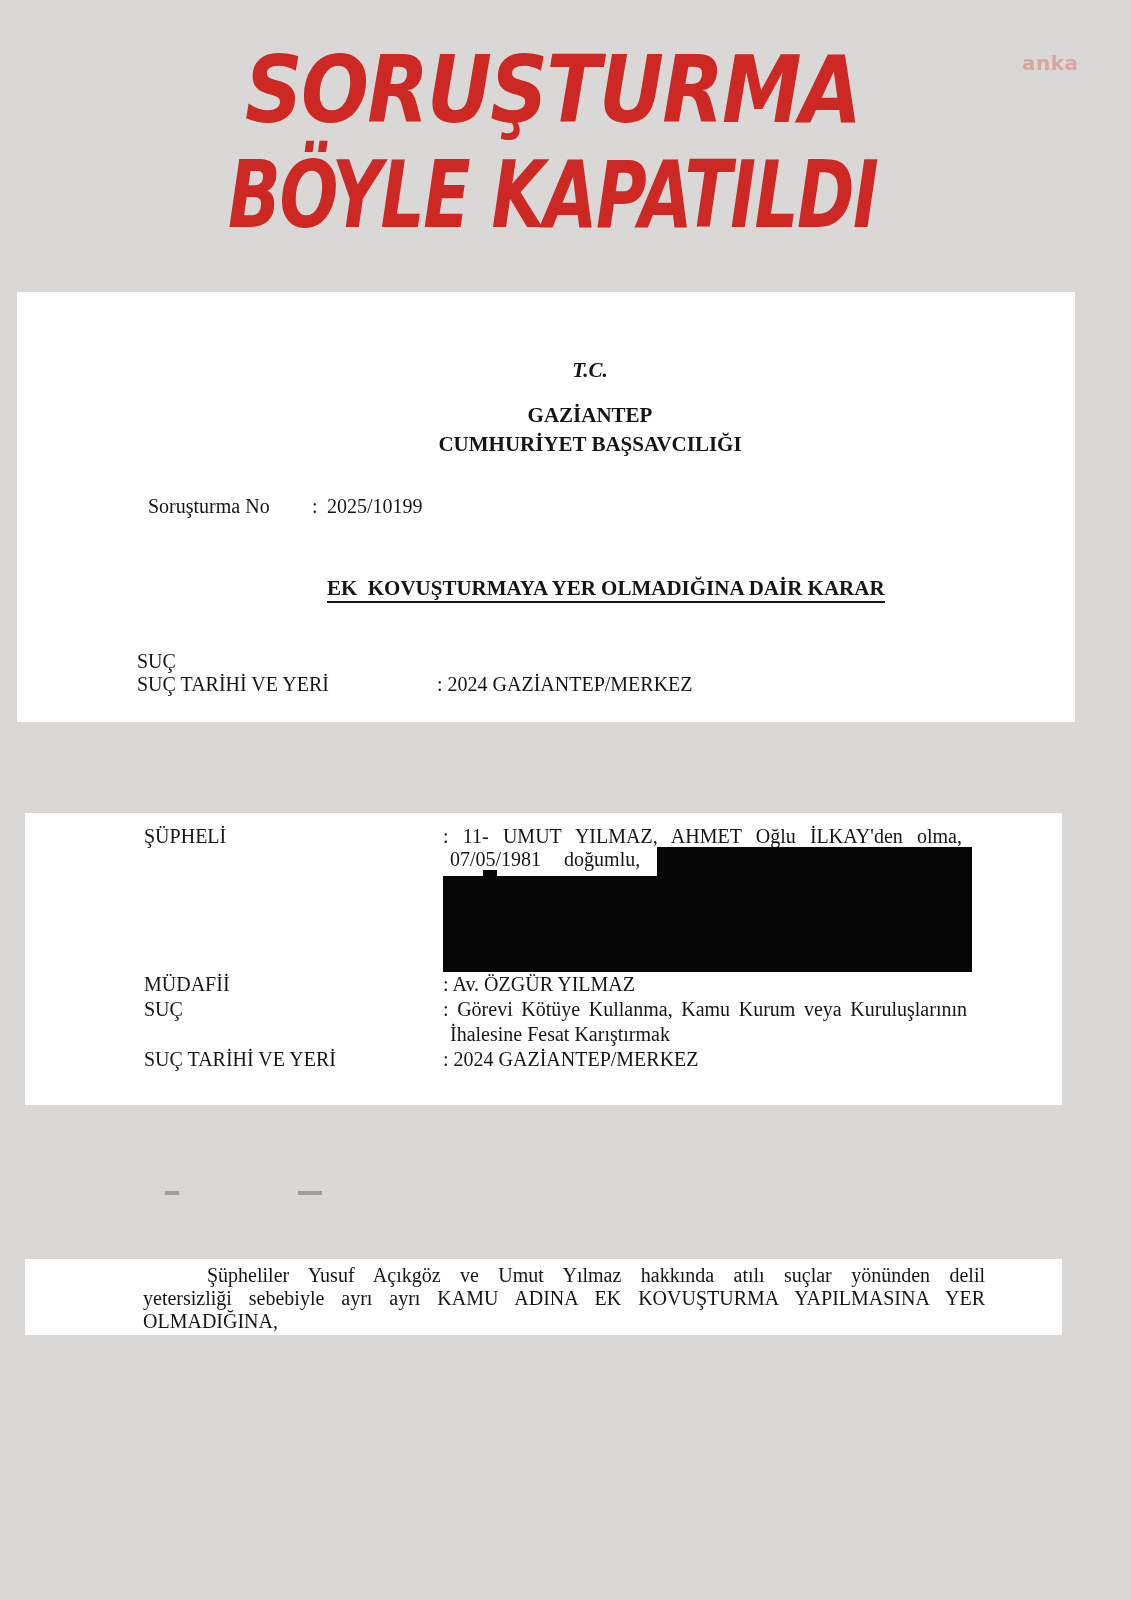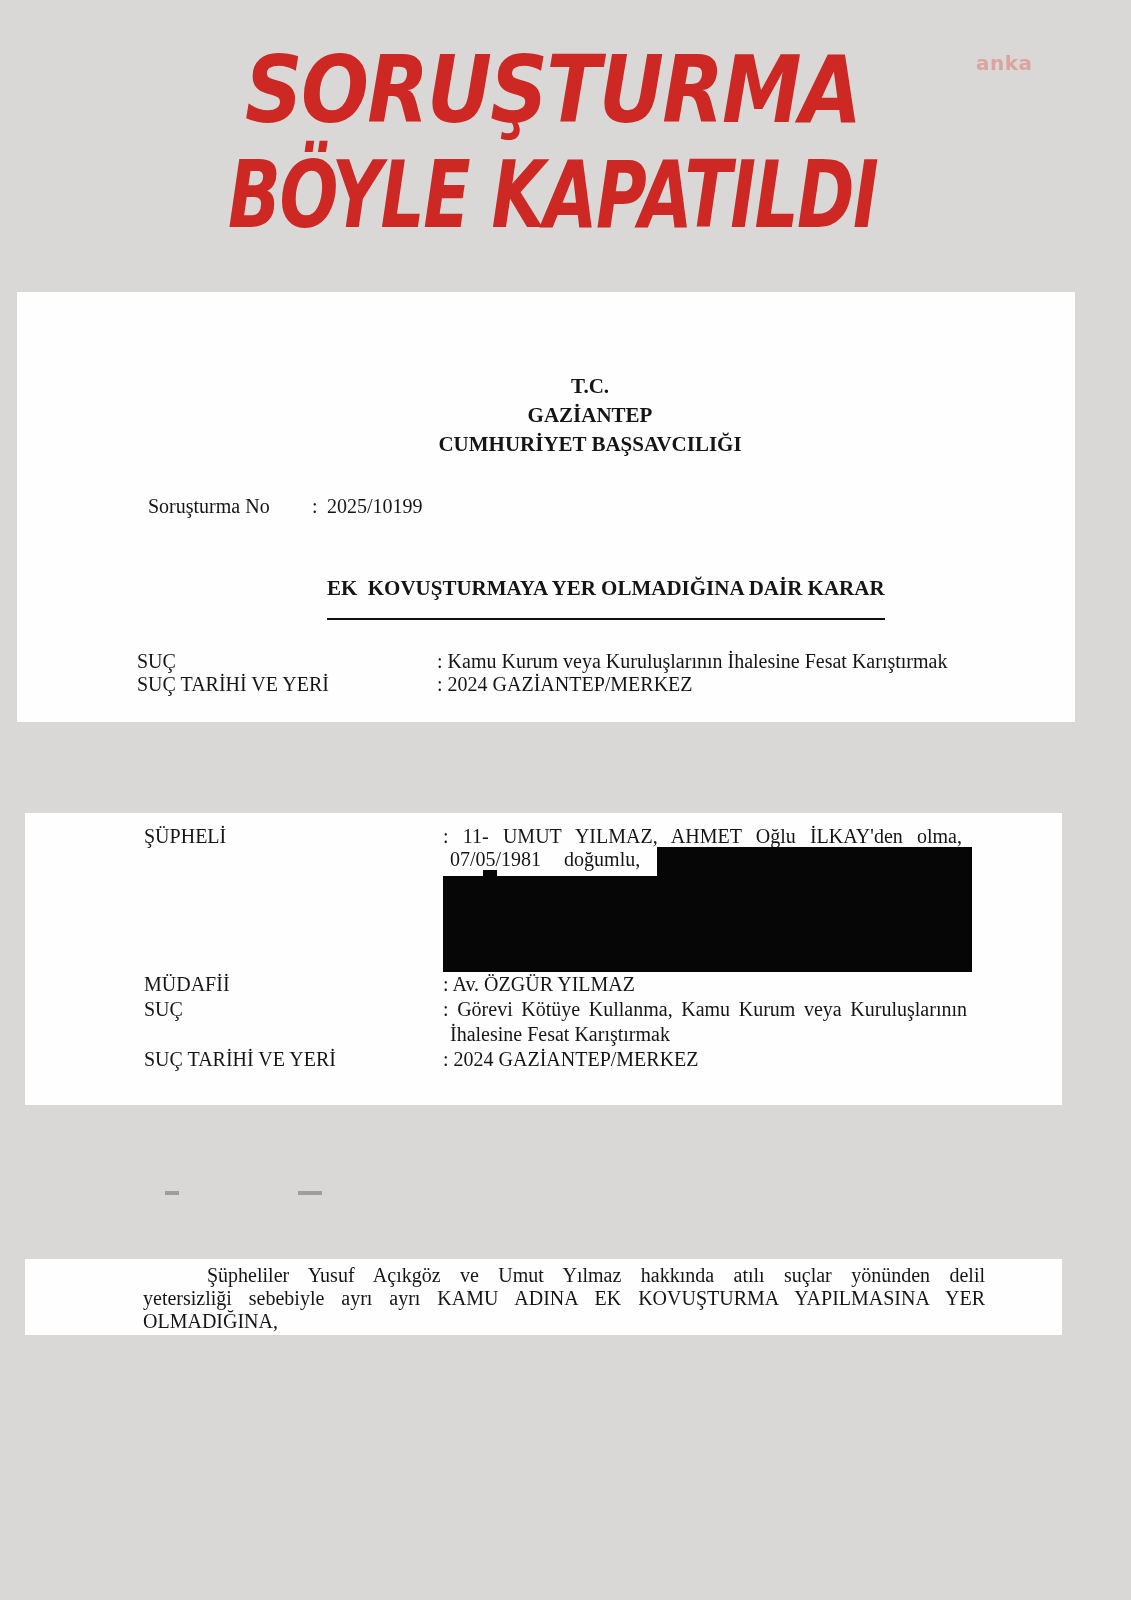--- a/index.html
+++ b/index.html
@@ -15,69 +15,68 @@
     color:#cd2823; line-height:1; font-size:93px; letter-spacing:-2px;
     white-space:nowrap;
   }
   .hl > span { display:inline-block; transform-origin:50% 50%; }
   #hl1 { top:44px; }
   #hl1 > span { transform:scaleX(0.86); }
   #hl2 { top:149px; }
   #hl2 > span { transform:scaleX(0.745); }
   
   #wm {
-    position:absolute; left:976px; top:51px;
+    position:absolute; left:1022px; top:51px;
     font-family:"DejaVu Sans", sans-serif; font-weight:bold; font-size:20px;
     color:#dda39e; letter-spacing:0.5px;
   }
   
   .wb { position:absolute; background:#fefefe; }
   #wb1 { left:17px;  top:292px;  width:1058px; height:430px; }
   #wb2 { left:25px;  top:813px;  width:1037px; height:292px; }
   #wb3 { left:25px;  top:1259px; width:1037px; height:76px;  }
   
   .t  { position:absolute; font-size:20px; line-height:23px; white-space:nowrap; }
   .b  { font-weight:normal; }
   .center-line { left:0; right:0; padding-left:88px; text-align:center; font-weight:bold; font-size:21px; white-space:pre; }
   .just { text-align:justify; text-align-last:justify; white-space:normal; }
   #doc-title { text-decoration:none; }
-  #doc-title > span { border-bottom:2px solid #111; padding-bottom:18px;margin-top:40px; }
+  #doc-title > span { border-bottom:2px solid #111; padding-bottom:1px;margin-top:40px; }
   
   .redact { position:absolute; background:#060606; }
   .smudge { position:absolute; background:#6f6f6f; opacity:0.55; }
 </style>
 </head>
 <body>
 
 <div id="page">
 
   <div class="hl" id="hl1">
     <span>SORUŞTURMA</span>
   </div>
   <div class="hl" id="hl2">
     <span>BÖYLE KAPATILDI</span>
   </div>
 
   <div id="wm">anka</div>
 
   <div class="wb" id="wb1">
-    <div class="t center-line" style="top:83px;">T.C.</div>
+    <div class="t center-line" style="top:67px;font-style:italic;">T.C.</div>
     <div class="t center-line" style="top:141px;">CUMHURİYET BAŞSAVCILIĞI</div>
     <div class="t center-line" style="top:112px;">GAZİANTEP</div>
 
     <div class="t b" style="top:203px; left:131px;">Soruşturma No</div>
     <div class="t b" style="top:203px; left:295px;">:</div>
     <div class="t" style="top:203px; left:310px;">2025/10199</div>
 
     <div class="t center-line" id="doc-title" style="top:262px; font-size:21px;">
       <span>EK  KOVUŞTURMAYA YER OLMADIĞINA DAİR KARAR</span>
     </div>
 
     <div class="t b" style="top:358px; left:120px;">SUÇ</div>
-    <div class="t" style="top:358px; left:420px;"><span class="b">:</span><span> Kamu Kurum veya Kuruluşlarının İhalesine Fesat Karıştırmak</span></div>
 
     <div class="t b" style="top:381px; left:120px;">SUÇ TARİHİ VE YERİ</div>
     <div class="t" style="top:381px; left:420px;"><span class="b">:</span><span> 2024 GAZİANTEP/MERKEZ</span></div>
   </div>
 
   <div class="wb" id="wb2">
     <div class="t b" style="top:12px; left:119px;">ŞÜPHELİ</div>
     <div class="t just" style="top:12px; left:418px; width:519px;"><span class="b">: 11- UMUT YILMAZ,</span><span> AHMET Oğlu İLKAY'den olma,</span></div>
     <div class="t" style="top:35px; left:425px; word-spacing:18px;">07/05/1981 doğumlu,</div>
 

